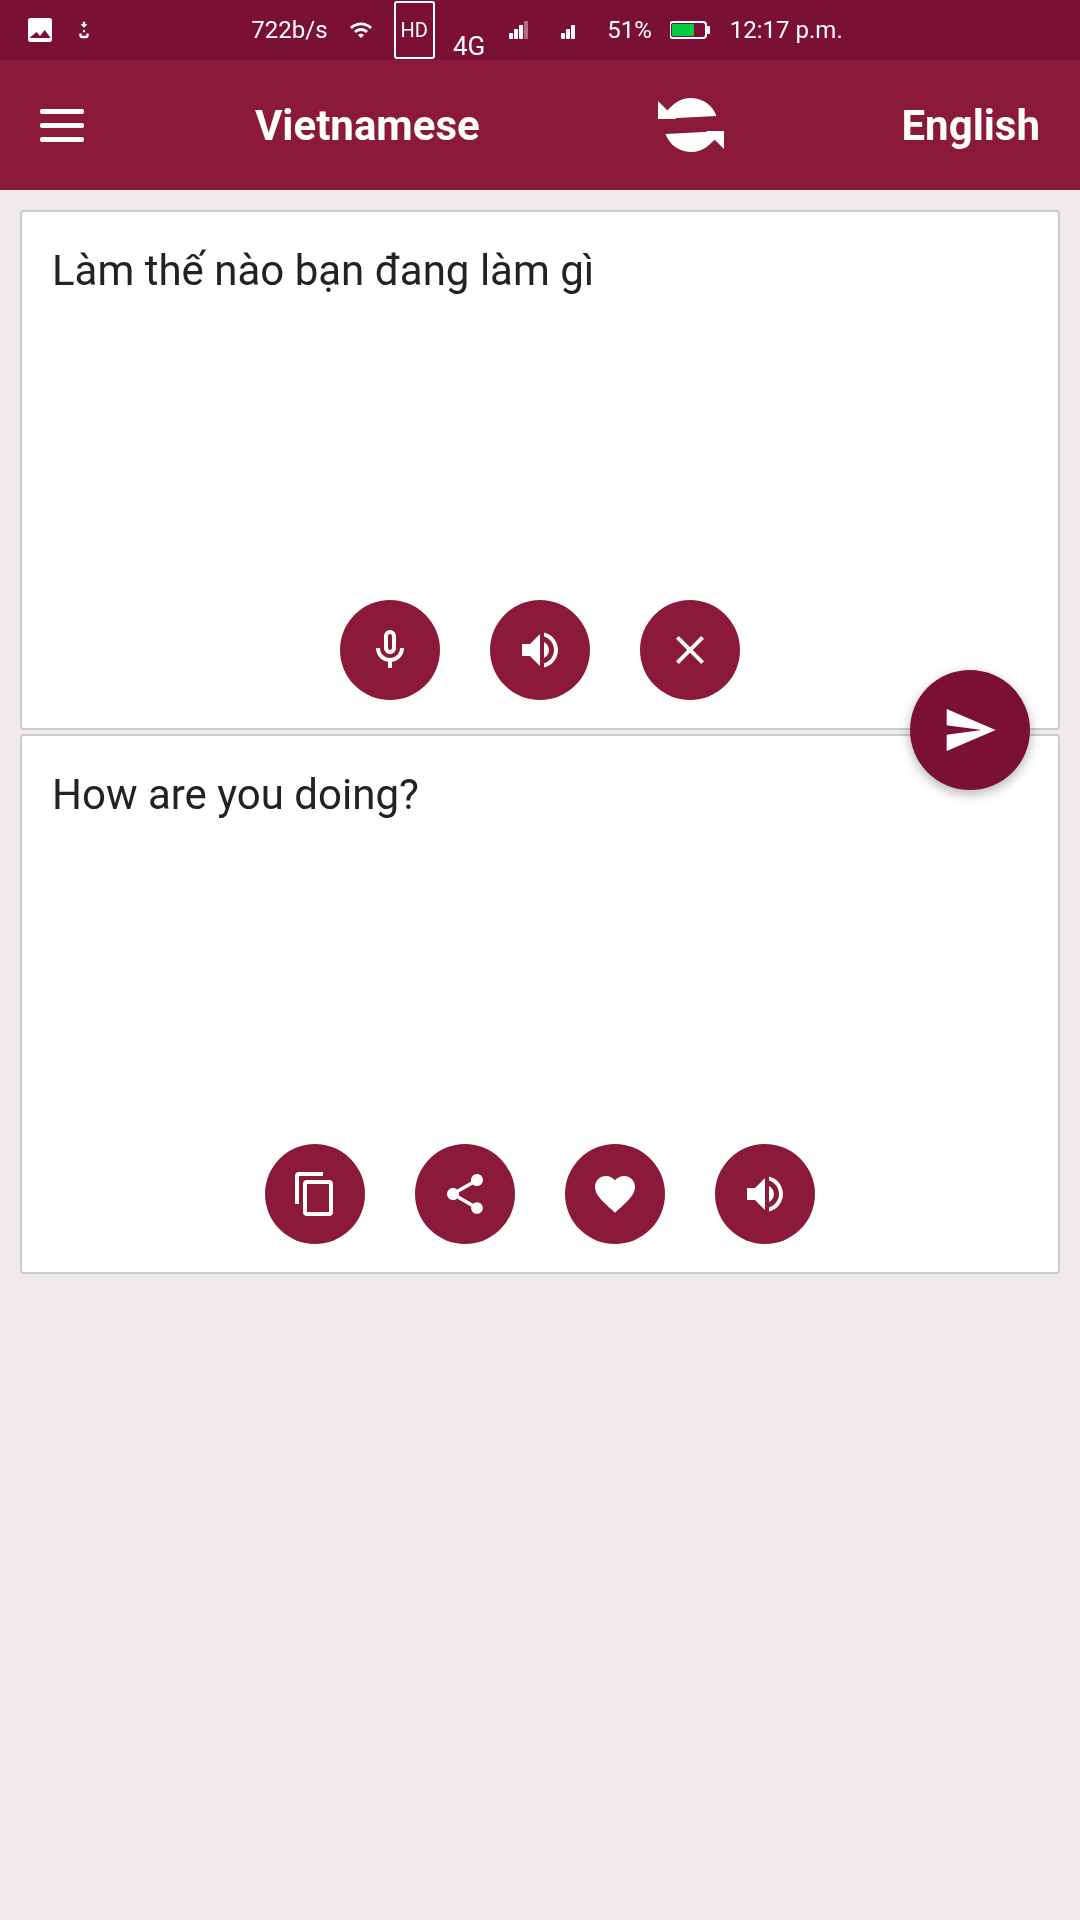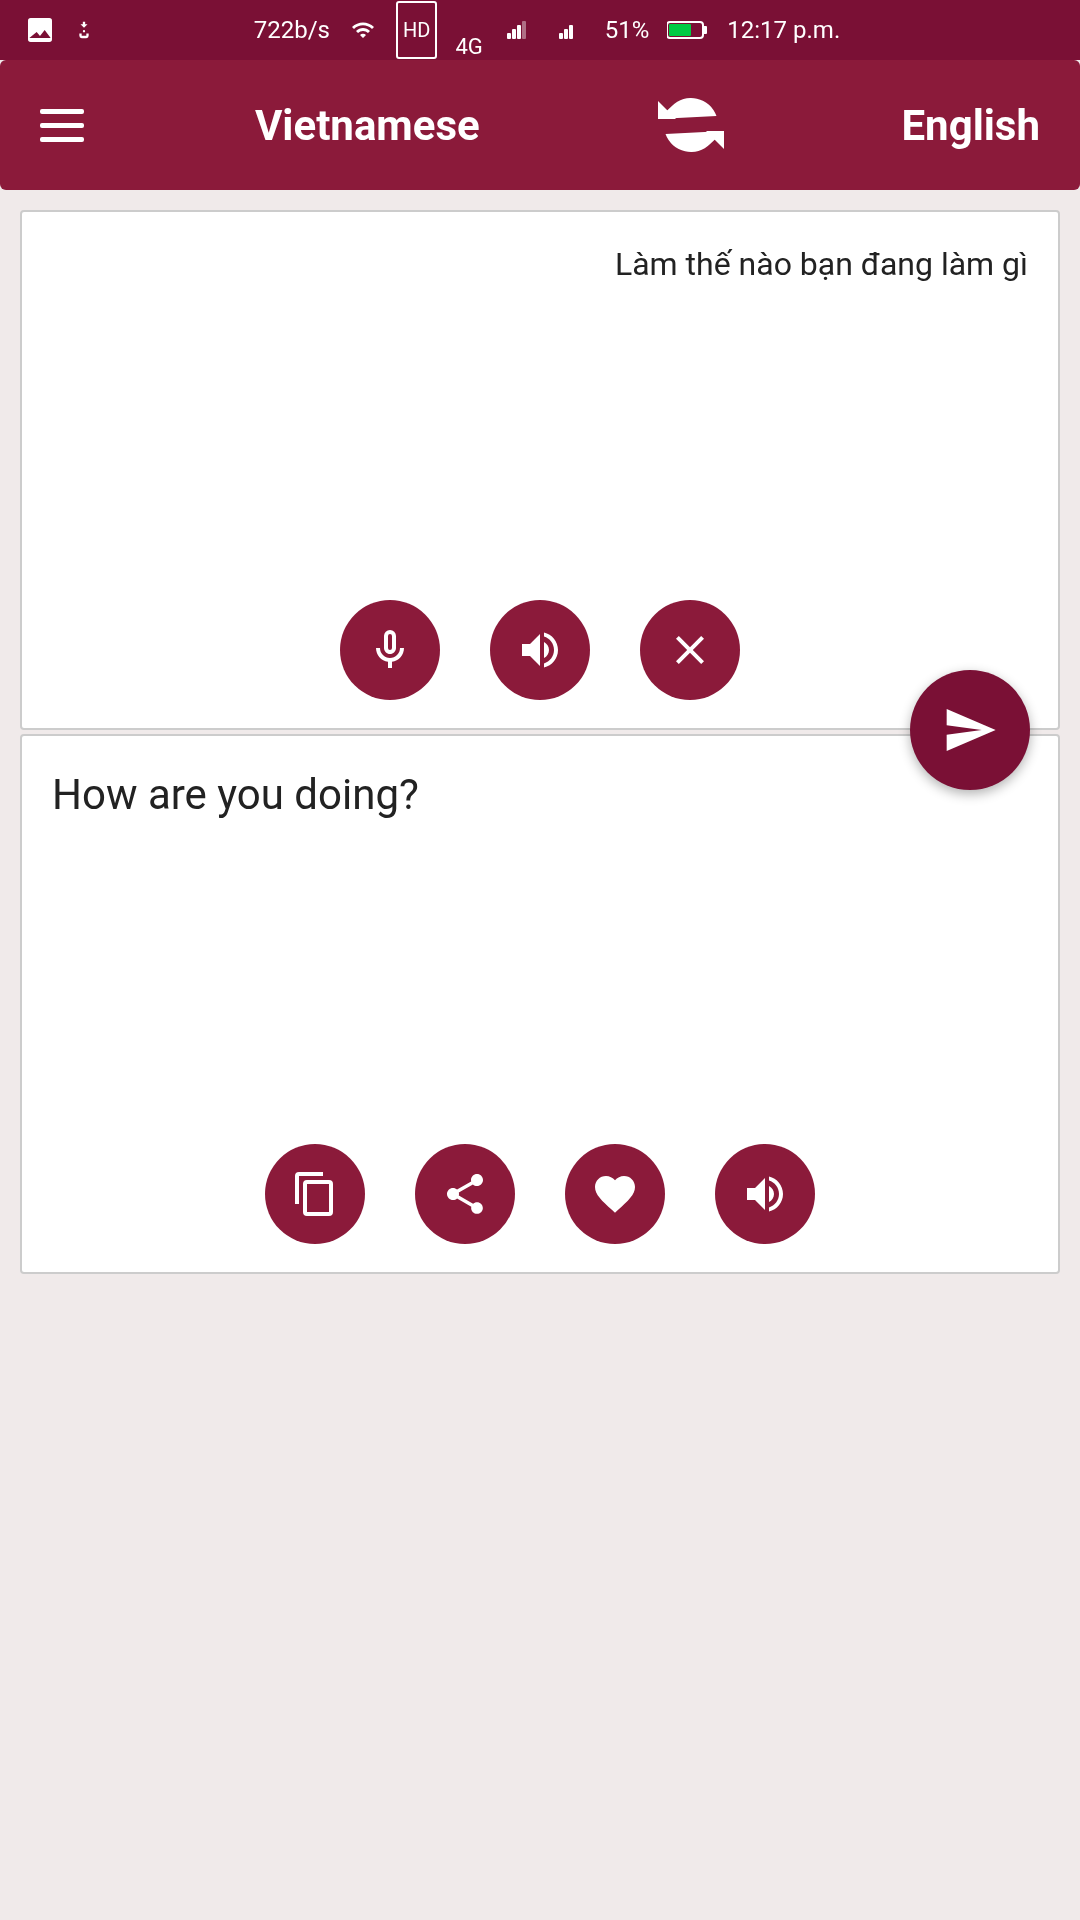--- a/index.html
+++ b/index.html
@@ -34,21 +34,20 @@
 
     
     .header {
       width: 100%;
       height: 130px;
       background: #8b1a3a;
       display: flex;
       align-items: center;
       justify-content: space-between;
       padding: 12px 40px;
-      border-radius: 6px;
     }
     .header-menu {
       color: white;
       font-size: 44px;
       cursor: pointer;
       display: flex;
       flex-direction: column;
       gap: 9px;
     }
     .hamburger-line {
@@ -81,24 +80,23 @@
     .input-box {
       width: 100%;
       background: white;
       border: 2px solid #ccc;
       border-radius: 4px;
       min-height: 520px;
       position: relative;
       padding: 30px 30px 110px 30px;
     }
     .input-text {
-      font-size: 32px;
+      font-size: 42px;
       color: #222;
       line-height: 1.4;
-      text-align: right;
     }
     .input-actions {
       position: absolute;
       bottom: 28px;
       left: 0;
       right: 0;
       display: flex;
       justify-content: center;
       gap: 50px;
       align-items: center;
@@ -186,21 +184,21 @@
       <path d="M15 7h-2V5h-2v2H9l3 3 3-3zm-3 8v2h-2v-2H8v2a2 2 0 002 2h4a2 2 0 002-2v-2h-2v2H12v-2zm0-3a1 1 0 100 2 1 1 0 000-2z"></path>
     </svg>
   </div>
   <div style="display:flex; gap:18px; align-items:center; font-size:24px;">
     <span>722b/s</span>
 
     <svg width="30" height="24" viewBox="0 0 24 24">
       <path d="M1 9l2 2c5-5 13-5 18 0l2-2C16.93 2.93 7.08 2.93 1 9zm8 8l3 3 3-3a4.237 4.237 0 00-6 0zm-4-4l2 2a7 7 0 0110 0l2-2C15.14 9.14 8.87 9.14 5 13z"></path>
     </svg>
     <span style="font-size:20px; border:2px solid white; padding:15px 5px; border-radius:3px;">HD</span>
-    <span style="font-size:22px;margin-top:32px;">4G</span>
+    <span style="font-size:26px;margin-top:32px;">4G</span>
 
     <svg width="34" height="24" viewBox="0 0 24 24">
       <rect x="1" y="15" width="4" height="6" rx="1"></rect>
       <rect x="6" y="11" width="4" height="10" rx="1"></rect>
       <rect x="11" y="7" width="4" height="14" rx="1"></rect>
       <rect x="16" y="3" width="4" height="18" rx="1" opacity="0.4"></rect>
     </svg>
 
     <svg width="34" height="24" viewBox="0 0 24 24">
       <rect x="1" y="15" width="4" height="6" rx="1"></rect>

